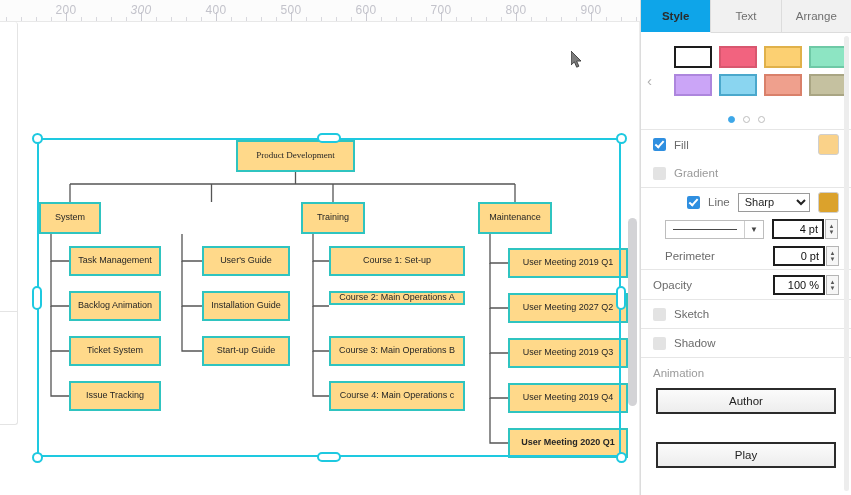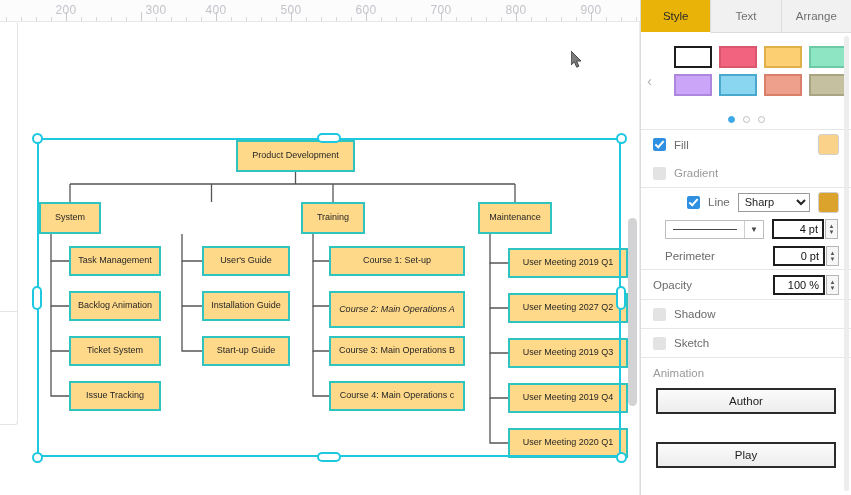--- a/index.html
+++ b/index.html
@@ -132,23 +132,23 @@
     flex: 1;
     display: flex; align-items: center; justify-content: center;
     font-size: 11.5px; color: #6f6f6f;
     background: #f1f1f1;
     border-right: 1px solid #dcdcdc;
     border-bottom: 1px solid #dcdcdc;
     cursor: default;
   }
   .tab:last-child { border-right: none; }
   .tab.active {
-    background: #eab308;
+    background: #0ea5e9;
     color: #2b2b2b;
-    font-weight: normal;
+    font-weight: bold;
     border-bottom: 1px solid #ffffff;
   }
 
   #palette-block { position: relative; height: 97px; border-bottom: 1px solid #e6e6e6; }
   .pal-arrow {
     position: absolute; top: 39px;
     font-size: 15px; color: #b0b0b0; cursor: default;
     user-select: none;
   }
   #pal-left { left: 6px; }
@@ -245,21 +245,21 @@
 <body>
 
 <div id="app">
 
   <div id="canvas-area">
 
     <div id="ruler">
         <div class="r-tick major" style="left: 66px;"></div>
         <div class="r-label" style="left: 66px;">200</div>
         <div class="r-tick major" style="left: 141px;"></div>
-        <div class="r-label" style="left: 156px;">300</div>
+        <div class="r-label" style="left: 141px; font-style: italic;">300</div>
         <div class="r-tick major" style="left: 216px;"></div>
         <div class="r-label" style="left: 216px;">400</div>
         <div class="r-tick major" style="left: 291px;"></div>
         <div class="r-label" style="left: 291px;">500</div>
         <div class="r-tick major" style="left: 366px;"></div>
         <div class="r-label" style="left: 366px;">600</div>
         <div class="r-tick major" style="left: 441px;"></div>
         <div class="r-label" style="left: 441px;">700</div>
         <div class="r-tick major" style="left: 516px;"></div>
         <div class="r-label" style="left: 516px;">800</div>
@@ -324,40 +324,40 @@
           <path d="M 333 180 L 333 162" fill="none" stroke="#555555" stroke-width="1.3"></path>
           <path d="M 490 212 L 490 241 L 508 241" fill="none" stroke="#555555" stroke-width="1.3"></path>
           <path d="M 490 241 L 490 286 L 508 286" fill="none" stroke="#555555" stroke-width="1.3"></path>
           <path d="M 490 286 L 490 331 L 508 331" fill="none" stroke="#555555" stroke-width="1.3"></path>
           <path d="M 490 331 L 490 376 L 508 376" fill="none" stroke="#555555" stroke-width="1.3"></path>
           <path d="M 490 376 L 490 421 L 508 421" fill="none" stroke="#555555" stroke-width="1.3"></path>
           <path d="M 515 180 L 515 162" fill="none" stroke="#555555" stroke-width="1.3"></path>
           <path d="M 70 162 L 515 162" fill="none" stroke="#555555" stroke-width="1.3"></path>
           <path d="M 295.5 150 L 295.5 162" fill="none" stroke="#555555" stroke-width="1.3"></path>
         </svg>
-    <div class="node" style="left: 236px; top: 118px; width: 119px; height: 32px; background: rgb(255, 217, 138); border-color: rgb(47, 196, 192);">Product Development</div>
+    <div class="node" style="left: 236px; top: 118px; width: 119px; height: 32px; background: rgb(255, 217, 138); border-color: rgb(47, 196, 192); font-family: Liberation Serif, serif;">Product Development</div>
         <div class="node" style="left: 39px; top: 180px; width: 62px; height: 32px; background: rgb(255, 217, 138); border-color: rgb(47, 196, 192);">System</div>
         <div class="node" style="left: 69px; top: 224px; width: 92px; height: 30px; background: rgb(255, 217, 138); border-color: rgb(47, 196, 192);">Task Management</div>
         <div class="node" style="left: 69px; top: 269px; width: 92px; height: 30px; background: rgb(255, 217, 138); border-color: rgb(47, 196, 192);">Backlog Animation</div>
         <div class="node" style="left: 69px; top: 314px; width: 92px; height: 30px; background: rgb(255, 217, 138); border-color: rgb(47, 196, 192);">Ticket System</div>
         <div class="node" style="left: 69px; top: 359px; width: 92px; height: 30px; background: rgb(255, 217, 138); border-color: rgb(47, 196, 192);">Issue Tracking</div>
         <div class="node" style="left: 202px; top: 269px; width: 88px; height: 30px; background: rgb(255, 217, 138); border-color: rgb(47, 196, 192);">Installation Guide</div>
         <div class="node" style="left: 202px; top: 224px; width: 88px; height: 30px; background: rgb(255, 217, 138); border-color: rgb(47, 196, 192);">User's Guide</div>
         <div class="node" style="left: 202px; top: 314px; width: 88px; height: 30px; background: rgb(255, 217, 138); border-color: rgb(47, 196, 192);">Start-up Guide</div>
         <div class="node" style="left: 301px; top: 180px; width: 64px; height: 32px; background: rgb(255, 217, 138); border-color: rgb(47, 196, 192);">Training</div>
         <div class="node" style="left: 329px; top: 224px; width: 136px; height: 30px; background: rgb(255, 217, 138); border-color: rgb(47, 196, 192);">Course 1: Set-up</div>
-        <div class="node" style="left: 329px; top: 269px; width: 136px; height: 37px; background: rgb(255, 217, 138); border-color: rgb(47, 196, 192); font-style: italic;">Course 2: Main Operations A</div>
+        <div class="node" style="left: 329px; top: 269px; width: 136px; height: 14px; background: rgb(255, 217, 138); border-color: rgb(47, 196, 192);">Course 2: Main Operations A</div>
         <div class="node" style="left: 329px; top: 314px; width: 136px; height: 30px; background: rgb(255, 217, 138); border-color: rgb(47, 196, 192);">Course 3: Main Operations B</div>
         <div class="node" style="left: 329px; top: 359px; width: 136px; height: 30px; background: rgb(255, 217, 138); border-color: rgb(47, 196, 192);">Course 4: Main Operations c</div>
         <div class="node" style="left: 478px; top: 180px; width: 74px; height: 32px; background: rgb(255, 217, 138); border-color: rgb(47, 196, 192);">Maintenance</div>
         <div class="node" style="left: 508px; top: 226px; width: 120px; height: 30px; background: rgb(255, 217, 138); border-color: rgb(47, 196, 192);">User Meeting 2019 Q1</div>
         <div class="node" style="left: 508px; top: 271px; width: 120px; height: 30px; background: rgb(255, 217, 138); border-color: rgb(47, 196, 192);">User Meeting 2027 Q2</div>
         <div class="node" style="left: 508px; top: 316px; width: 120px; height: 30px; background: rgb(255, 217, 138); border-color: rgb(47, 196, 192);">User Meeting 2019 Q3</div>
         <div class="node" style="left: 508px; top: 361px; width: 120px; height: 30px; background: rgb(255, 217, 138); border-color: rgb(47, 196, 192);">User Meeting 2019 Q4</div>
-        <div class="node" style="left: 508px; top: 406px; width: 120px; height: 30px; background: rgb(255, 217, 138); border-color: rgb(47, 196, 192);">User Meeting 2020 Q1</div>
+        <div class="node" style="left: 508px; top: 406px; width: 120px; height: 30px; background: rgb(255, 217, 138); border-color: rgb(47, 196, 192); font-weight: bold;">User Meeting 2020 Q1</div>
       </div>
 
     <div id="sel-frame" style="left: 37px; top: 138px; width: 584px; height: 319px; border-color: rgb(30, 201, 224);"></div>
 
     <div id="v-scroll">
       <div id="v-thumb"></div>
     </div>
     <div id="canvas-right-edge"></div>
 
     <svg id="cursor" viewBox="0 0 12 18">
@@ -450,28 +450,28 @@
         <div class="spin">
             <span>▲</span>
             <span>▼</span>
           </div>
       </div>
     </div>
 
     <div class="sec">
       <div class="row" style="height:28px;">
         <div class="cbx"></div>
-        <span class="lbl">Shadow</span>
+        <span class="lbl">Sketch</span>
       </div>
     </div>
 
     <div class="sec">
       <div class="row" style="height:28px;">
         <div class="cbx"></div>
-        <span class="lbl">Sketch</span>
+        <span class="lbl">Shadow</span>
       </div>
     </div>
 
     <div>
       <div class="row" style="height:30px;">
         <span class="lbl dim">Animation</span>
       </div>
       <div class="btn">Author</div>
       <div style="height:28px;"></div>
       <div class="btn">Play</div>

